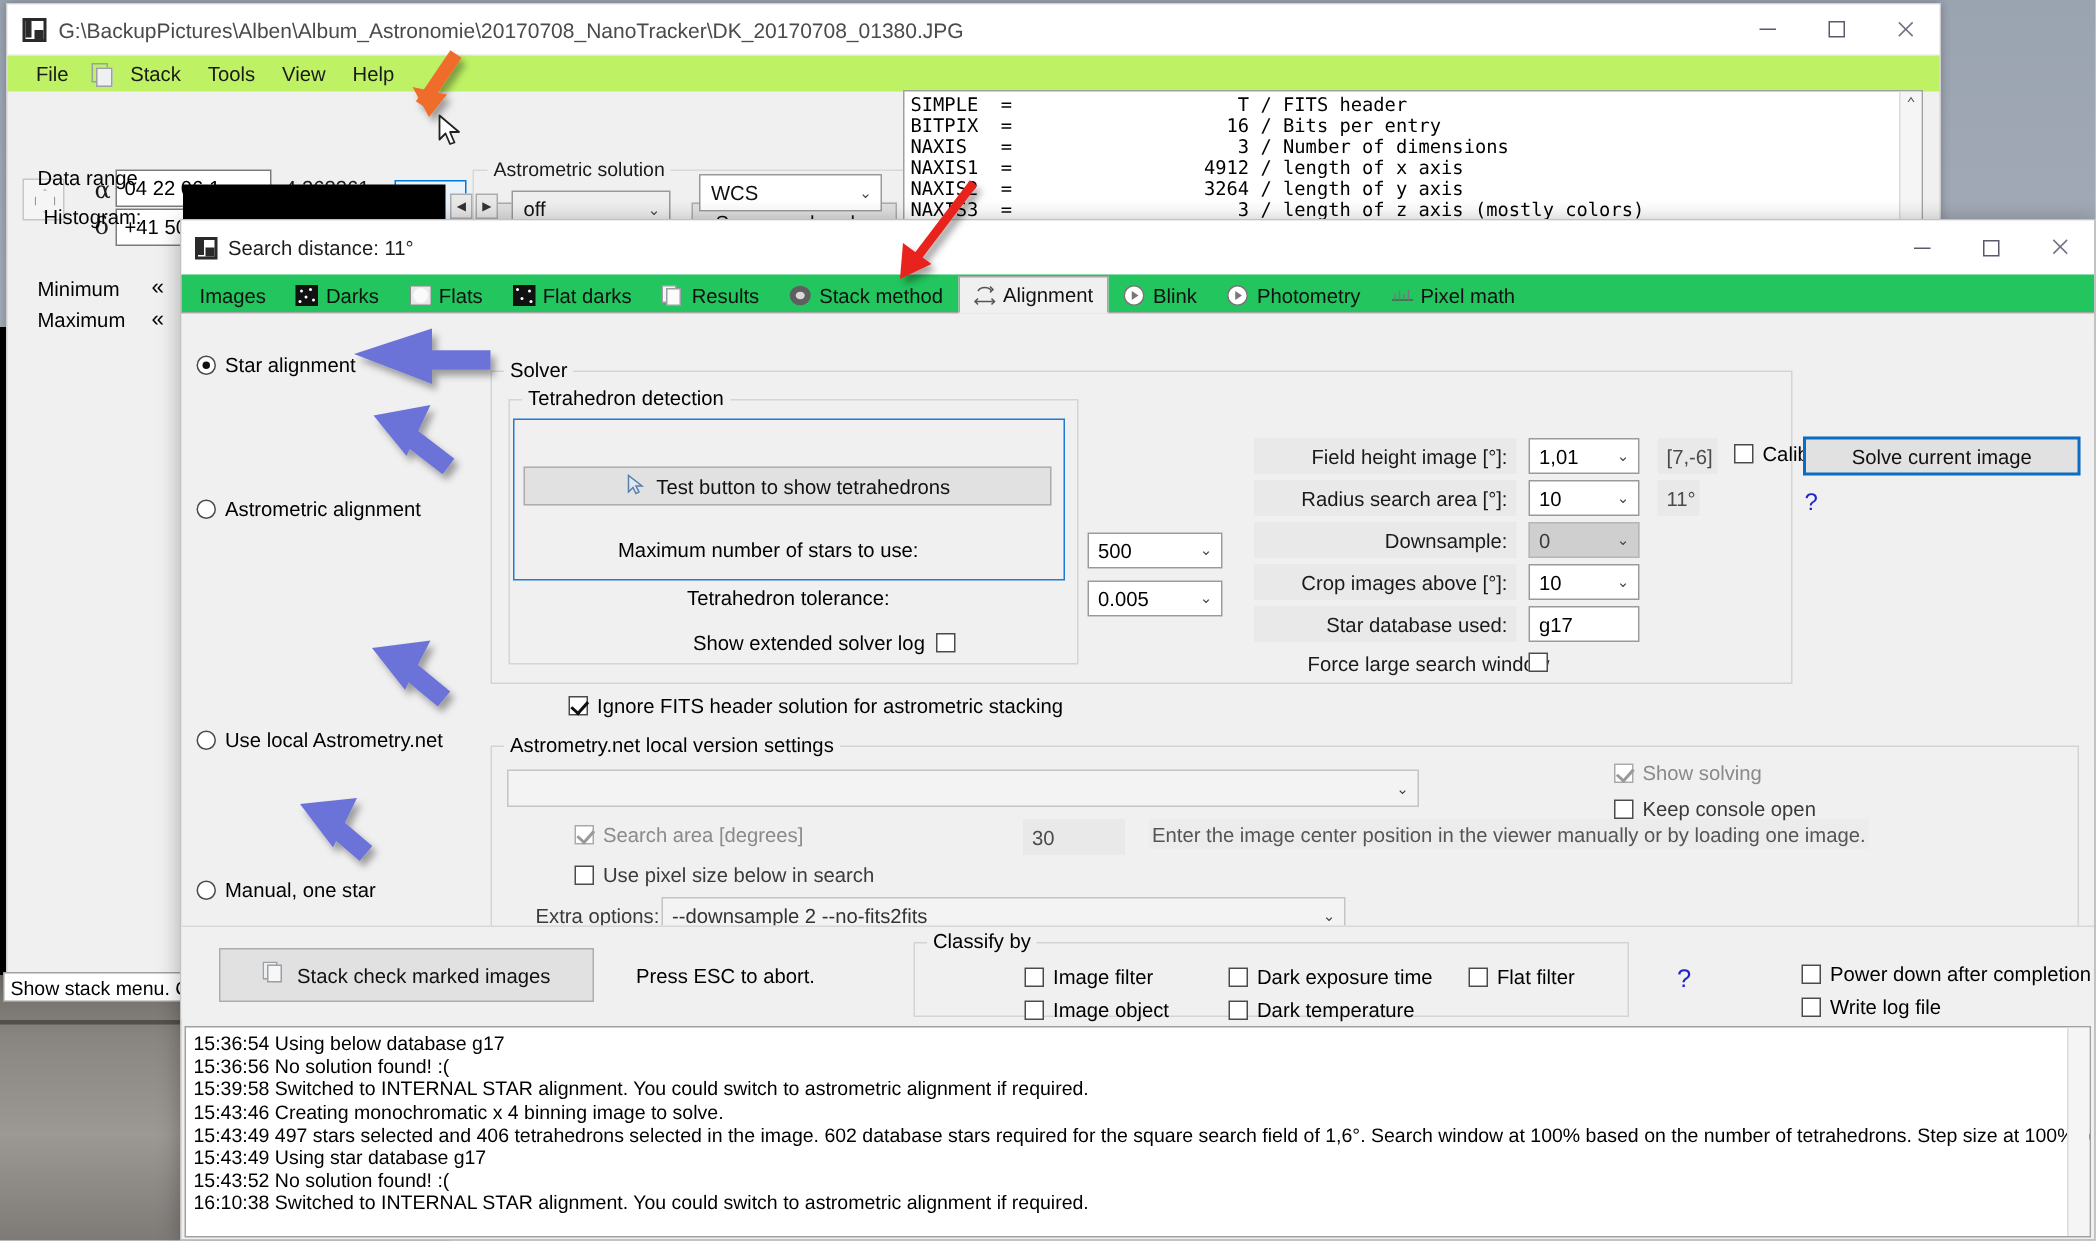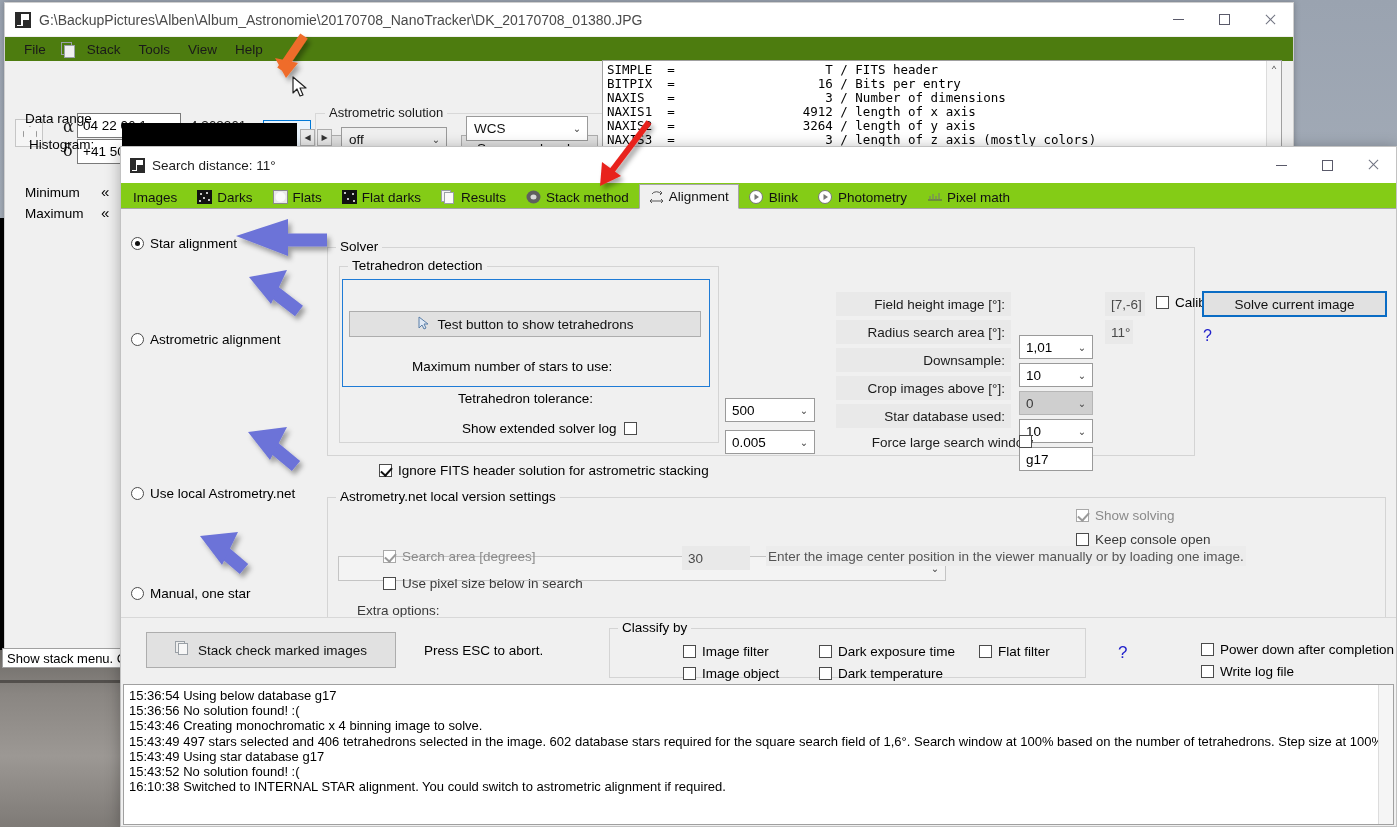--- a/index.html
+++ b/index.html
@@ -65,21 +65,21 @@
   }
   .glyph-min { width:11px; height:1px; background:#5a5a6a; }
   .glyph-max { width:11px; height:11px; border:1px solid #5a5a6a; }
   .glyph-close { position:relative; width:12px; height:12px; }
   .glyph-close:before,.glyph-close:after{
     content:""; position:absolute; left:0; top:5px; width:13px; height:1px; background:#6f7280;
   }
   .glyph-close:before{ transform: rotate(45deg); }
   .glyph-close:after{ transform: rotate(-45deg); }
 
-  .menubar { height: 24px; display:flex; align-items:center; padding-left:10px; gap:0px; background:#4d7c0f;}
+  .menubar { height: 24px; display:flex; align-items:center; padding-left:10px; gap:0px; background:#bef264;}
   .menubar .mi { padding: 3px 9px; font-size:13.5px; color:#1a1a1a; }
   .menu-copy-icon{
     width:14px;height:15px;position:relative;margin: 0 3px 0 6px;
   }
   .menu-copy-icon:before{content:"";position:absolute;left:0;top:0;width:9px;height:11px;border:1px solid #9aa0a6;}
   .menu-copy-icon:after{content:"";position:absolute;left:3px;top:3px;width:9px;height:11px;border:1px solid #9aa0a6;background:#f0f0f0;}
 
   
   .coordrow { position:relative; height:70px; }
   .nav-diamond{
@@ -151,21 +151,21 @@
   .dlg-title{
     height:36px; background:#fff; display:flex; align-items:center;
   }
   .dlg-title .app-icon{ width:15px;height:15px;margin-left:9px;margin-right:7px;border:2px solid #2a2a2a;position:relative;background:#fff;}
   .dlg-title .app-icon:after{content:"";position:absolute;right:0;bottom:0;width:6px;height:6px;background:#2a2a2a;}
   .dlg-title .app-icon:before{content:"";position:absolute;left:0;top:0;width:4px;height:10px;background:#2a2a2a;}
   .dlg-title .t{ font-size:13.5px; color:#1c1c1c;}
 
   .tabstrip{
     height:26px; display:flex; align-items:flex-end; padding-left:2px;
-    border-bottom:1px solid #a6a6a6; background:#84cc16;
+    border-bottom:1px solid #a6a6a6; background:#22c55e;
   }
   .tab{
     height:25px; display:flex; align-items:center; gap:5px; padding:0 9px;
     font-size:13.5px; color:#111; border:1px solid transparent; border-bottom:none;
     position:relative; top:1px;
   }
   .tab.active{
     background:#f0f0f0; border:1px solid #a6a6a6; border-bottom:1px solid #f0f0f0;
   }
   .tabicon{ width:15px;height:14px; display:inline-block; position:relative;}
@@ -196,21 +196,21 @@
   .tetra{
     position:absolute; border:1px solid #1e7bd6; background:#f0f0f0;
   }
   .lbl-gray{
     position:absolute; background:#e9e9e9; color:#1a1a1a; font-size:13.5px;
     display:flex; align-items:center; justify-content:flex-end; padding-right:6px;
   }
   .lbl-plain{ position:absolute; font-size:13.5px; }
   .val-box{
     position:absolute; border:1px solid #9a9a9a; background:#fff; height:24px;
-    display:flex;align-items:center;padding-left:6px;font-size:13.5px;margin-top:43px;
+    display:flex;align-items:center;padding-left:6px;font-size:13.5px;
   }
   .val-box.dis{ background:#cfcfcf; border-color:#b5b5b5; color:#3a3a3a;}
   .val-box .carat{ margin-left:auto; width:20px; text-align:center; font-size:10px; color:#444;}
   .flat-box{
     position:absolute; background:#e9e9e9; color:#4a4a4a; font-size:13.5px;
     display:flex;align-items:center;padding-left:6px;
   }
   .qmark{ position:absolute; color:#2222cc; font-size:16px; }
 
   .dlg-footer{
@@ -614,20 +614,21 @@
       </div>
       <div class="chk" style="left:1080px;top:46px;">
         <span class="bx"></span>
         <span>Write log file</span>
       </div>
     </div>
 
     <div class="logbox">
       <div>15:36:54  Using below database g17</div>
       <div>15:36:56  No solution found!  :(</div>
+      <div>15:39:58  Switched to INTERNAL STAR alignment. You could switch to astrometric alignment if required.</div>
       <div>15:43:46  Creating monochromatic x 4 binning image to solve.</div>
       <div>15:43:49  497 stars selected and 406 tetrahedrons selected in the image. 602 database stars required for the square search field of 1,6°. Search window at 100% based on the number of tetrahedrons. Step size at 100% of image height</div>
       <div>15:43:49  Using star database g17</div>
       <div>15:43:52  No solution found!  :(</div>
       <div>16:10:38  Switched to INTERNAL STAR alignment. You could switch to astrometric alignment if required.</div>
       <div class="log-scroll"></div>
     </div>
   </div>
 
   <svg class="arrow-svg" style="left:0;top:0;" width="1397" height="827">

